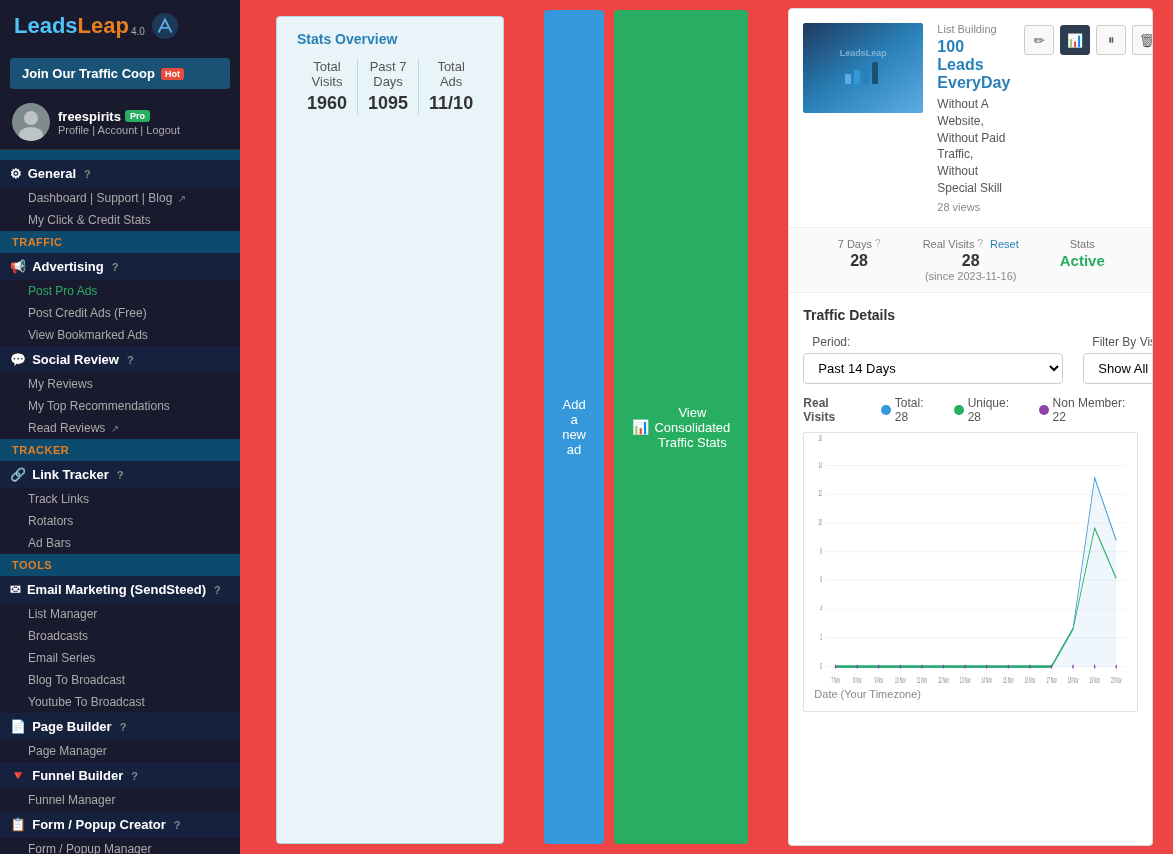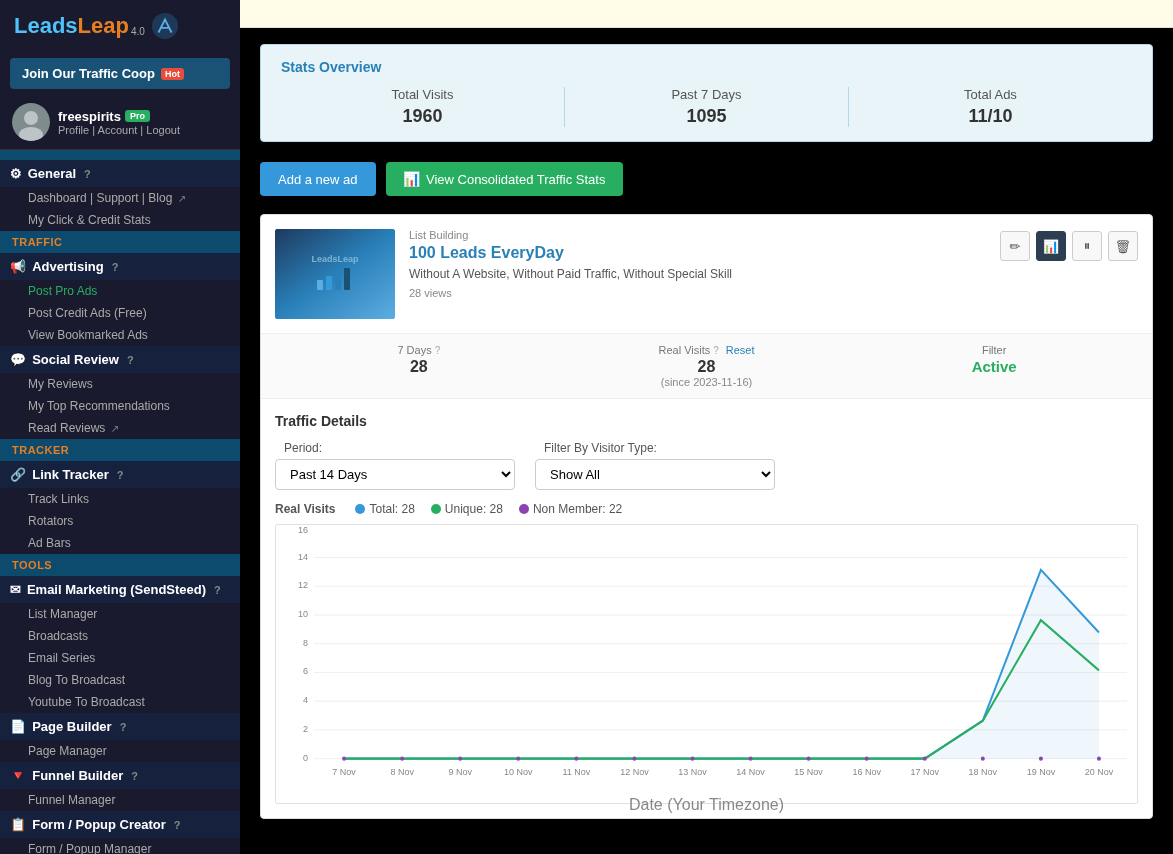--- a/index.html
+++ b/index.html
@@ -108,23 +108,24 @@
       cursor: pointer;
       font-size: 12px;
     }
     .sidebar-sub.green { color: #27ae60; }
     .sidebar-sub .ext-icon { font-size: 10px; color: #888; margin-left: 2px; }
 
     
     #main {
       flex: 1;
       display: flex;
-      flex-direction: column;
+      flex-direction: row;
       overflow-y: auto;
-      background: #000000;
+      background: #ef4444;
+      padding-left: 16px;
     }
 
     .top-banner {
       background: #fffde7;
       height: 28px;
       border-bottom: 1px solid #e0e0e0;
     }
 
     .stats-overview-box {
       background: #e8f4f8;
@@ -272,21 +273,21 @@
     }
     .filter-row {
       display: flex;
       gap: 20px;
       margin-bottom: 12px;
       align-items: flex-end;
     }
     .filter-group { display: flex; flex-direction: column; gap: 4px; }
     .filter-label { font-size: 12px; color: #555; margin-left: 9px; }
     .filter-select {
-      width: 240px;
+      width: 260px;
       padding: 6px 10px;
       border: 1px solid #ccc;
       border-radius: 4px;
       font-size: 13px;
       background: #fff;
       cursor: pointer;
     }
 
     .legend-row {
       display: flex;
@@ -498,21 +499,21 @@
       <div class="ad-stat">
         <div class="ad-stat-label">
           <span>Real Visits</span>
           <span class="help-q">?</span>
           <span class="reset-link">Reset</span>
         </div>
         <div class="ad-stat-value">28</div>
         <div class="ad-stat-sub">(since 2023-11-16)</div>
       </div>
       <div class="ad-stat">
-        <div class="ad-stat-label">Filter</div>
+        <div class="ad-stat-label">Stats</div>
         <div class="ad-stat-status">Active</div>
       </div>
     </div>
 
     <div class="traffic-details">
       <div class="traffic-details-title">Traffic Details</div>
 
       <div class="filter-row">
         <div class="filter-group">
           <div class="filter-label">Period:</div>
@@ -600,19 +601,19 @@
           <circle cx="348" cy="216" r="2" fill="#8e44ad"></circle>
           <circle cx="406" cy="216" r="2" fill="#8e44ad"></circle>
           <circle cx="464" cy="216" r="2" fill="#8e44ad"></circle>
           <circle cx="522" cy="216" r="2" fill="#8e44ad"></circle>
           <circle cx="580" cy="216" r="2" fill="#8e44ad"></circle>
           <circle cx="638" cy="216" r="2" fill="#8e44ad"></circle>
           <circle cx="696" cy="216" r="2" fill="#8e44ad"></circle>
           <circle cx="754" cy="216" r="2" fill="#8e44ad"></circle>
           <circle cx="812" cy="216" r="2" fill="#8e44ad"></circle>
         </svg>
-        <div style="text-align:center; font-size:16px; color:#888; margin-top:20px;">Date (Your Timezone)</div>
+        <div style="text-align:left; font-size:11px; color:#888; margin-top:4px;">Date (Your Timezone)</div>
       </div>
 
     </div>
   </div>
 
 </div>
 
 </body></html>

